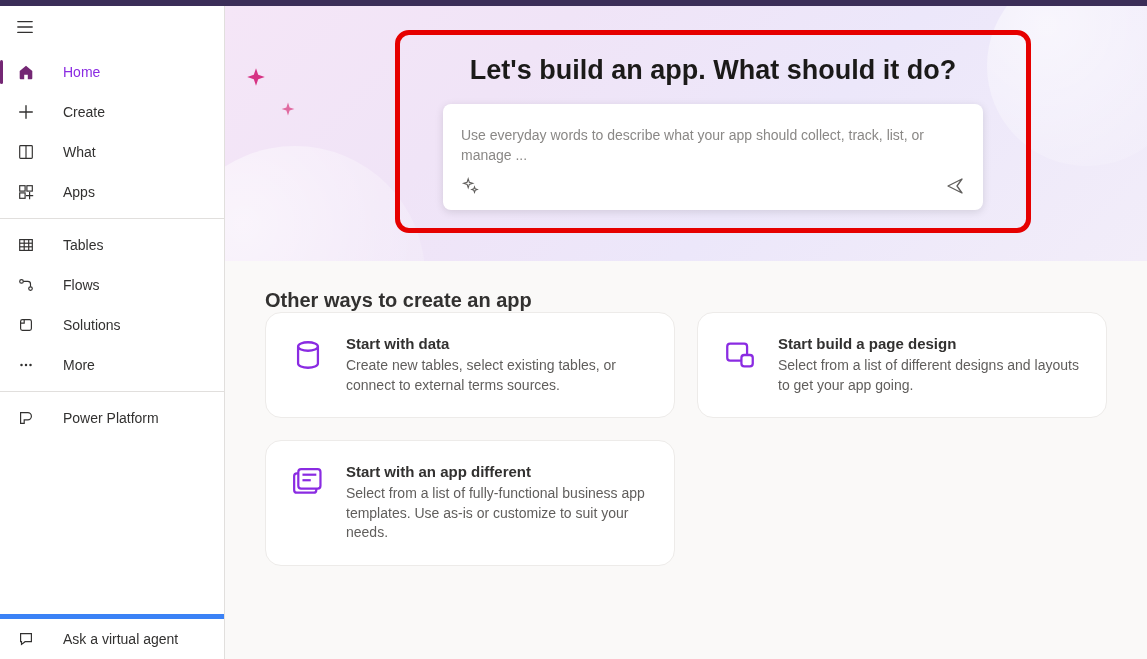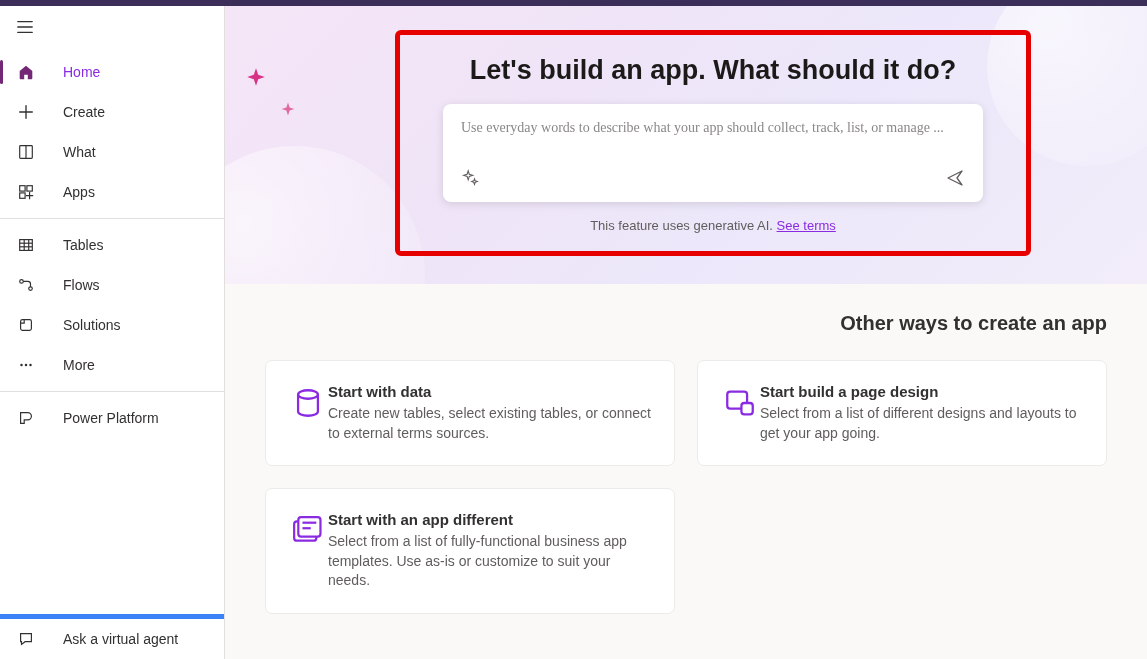--- a/index.html
+++ b/index.html
@@ -91,21 +91,21 @@
     background: radial-gradient(circle at 30% 30%, rgba(255,255,255,0.6), rgba(255,255,255,0));
     pointer-events:none;
   }
   .sparkle {
     position:absolute;
     color:#d63384;
     pointer-events:none;
   }
   .redbox {
     border: 5px solid #e60000;
-    border-radius: 6px;
+    border-radius: 14px;
     padding: 20px 26px 18px 26px;
     margin-left: 130px;
     margin-right: 76px;
     background: transparent;
     position:relative;
   }
   .hero-title {
     font-size: 27px;
     font-weight: 700;
     color: #1b1a19;
@@ -125,24 +125,23 @@
     color: #323130;
     padding: 6px 16px;
     border-radius: 5px;
     font-size: 14px;
     cursor: pointer;
   }
   .prompt-box {
     background: #fff;
     border-radius: 8px;
     box-shadow: 0 2px 8px rgba(0,0,0,0.12);
-    padding: 14px 18px 10px 18px;
+    padding: 22px 18px 10px 18px;
     margin: 0 auto;
     max-width: 540px;
-    font-family: Liberation Serif, serif;
   }
   .prompt-text {
     color: #8a8886;
     font-size: 14px;
     min-height: 42px;
     line-height: 1.4;
   }
   .prompt-actions {
     display:flex;
     justify-content:space-between;
@@ -156,34 +155,34 @@
     margin-top: 16px;
   }
   .ai-note a { color:#8A2BE2; text-decoration:underline; cursor:pointer;}
   
   .other {
     padding: 28px 40px;
   }
   .other-title {
     font-size: 20px;
     font-weight: 600;
-    margin-bottom: 25px;
-    text-align: right;
+    margin-bottom: 0;
   }
   .cards {
     display: grid;
     grid-template-columns: 1fr 1fr;
     gap: 22px;
   }
   .card {
     background:#fff;
     border:1px solid #edebe9;
-    border-radius:7px;
+    border-radius:16px;
     padding:22px;
     display:flex;
+    gap:18px;
     cursor:pointer;
   }
   .card-icon {
     width:40px;height:40px;flex-shrink:0;
     display:flex;align-items:center;justify-content:center;
   }
   .card-title { font-weight:600; font-size:15px; margin-bottom:4px;}
   .card-desc { font-size:14px; color:#605e5c; line-height:1.4;}
   .single-col { grid-column: 1 / 2; }
 </style>
@@ -335,23 +334,20 @@
                   <path d="M8 2l1.2 3.8L13 7l-3.8 1.2L8 12l-1.2-3.8L3 7l3.8-1.2L8 2zM15 11l.8 2.2L18 14l-2.2.8L15 17l-.8-2.2L12 14l2.2-.8L15 11z" fill="none" stroke="#605e5c" stroke-width="1.2"></path>
                 </svg>
             </span>
             <span>
               <svg width="20" height="20" viewBox="0 0 20 20">
                   <path d="M3 10l14-7-5 7 5 7-14-7z" fill="none" stroke="#605e5c" stroke-width="1.3" stroke-linejoin="round"></path>
                 </svg>
             </span>
           </div>
         </div>
-        <div class="ai-note">
-          <span>This feature uses generative AI. </span><a>See terms</a>
-        </div>
       </div>
     </section>
 
     <section class="other">
       <h2 class="other-title">Other ways to create an app</h2>
       <div class="cards">
         <div class="card">
           <div class="card-icon">
             <svg width="34" height="34" viewBox="0 0 24 24">
                 <ellipse cx="12" cy="6" rx="7" ry="3" fill="none" stroke="#8A2BE2" stroke-width="1.6"></ellipse>

